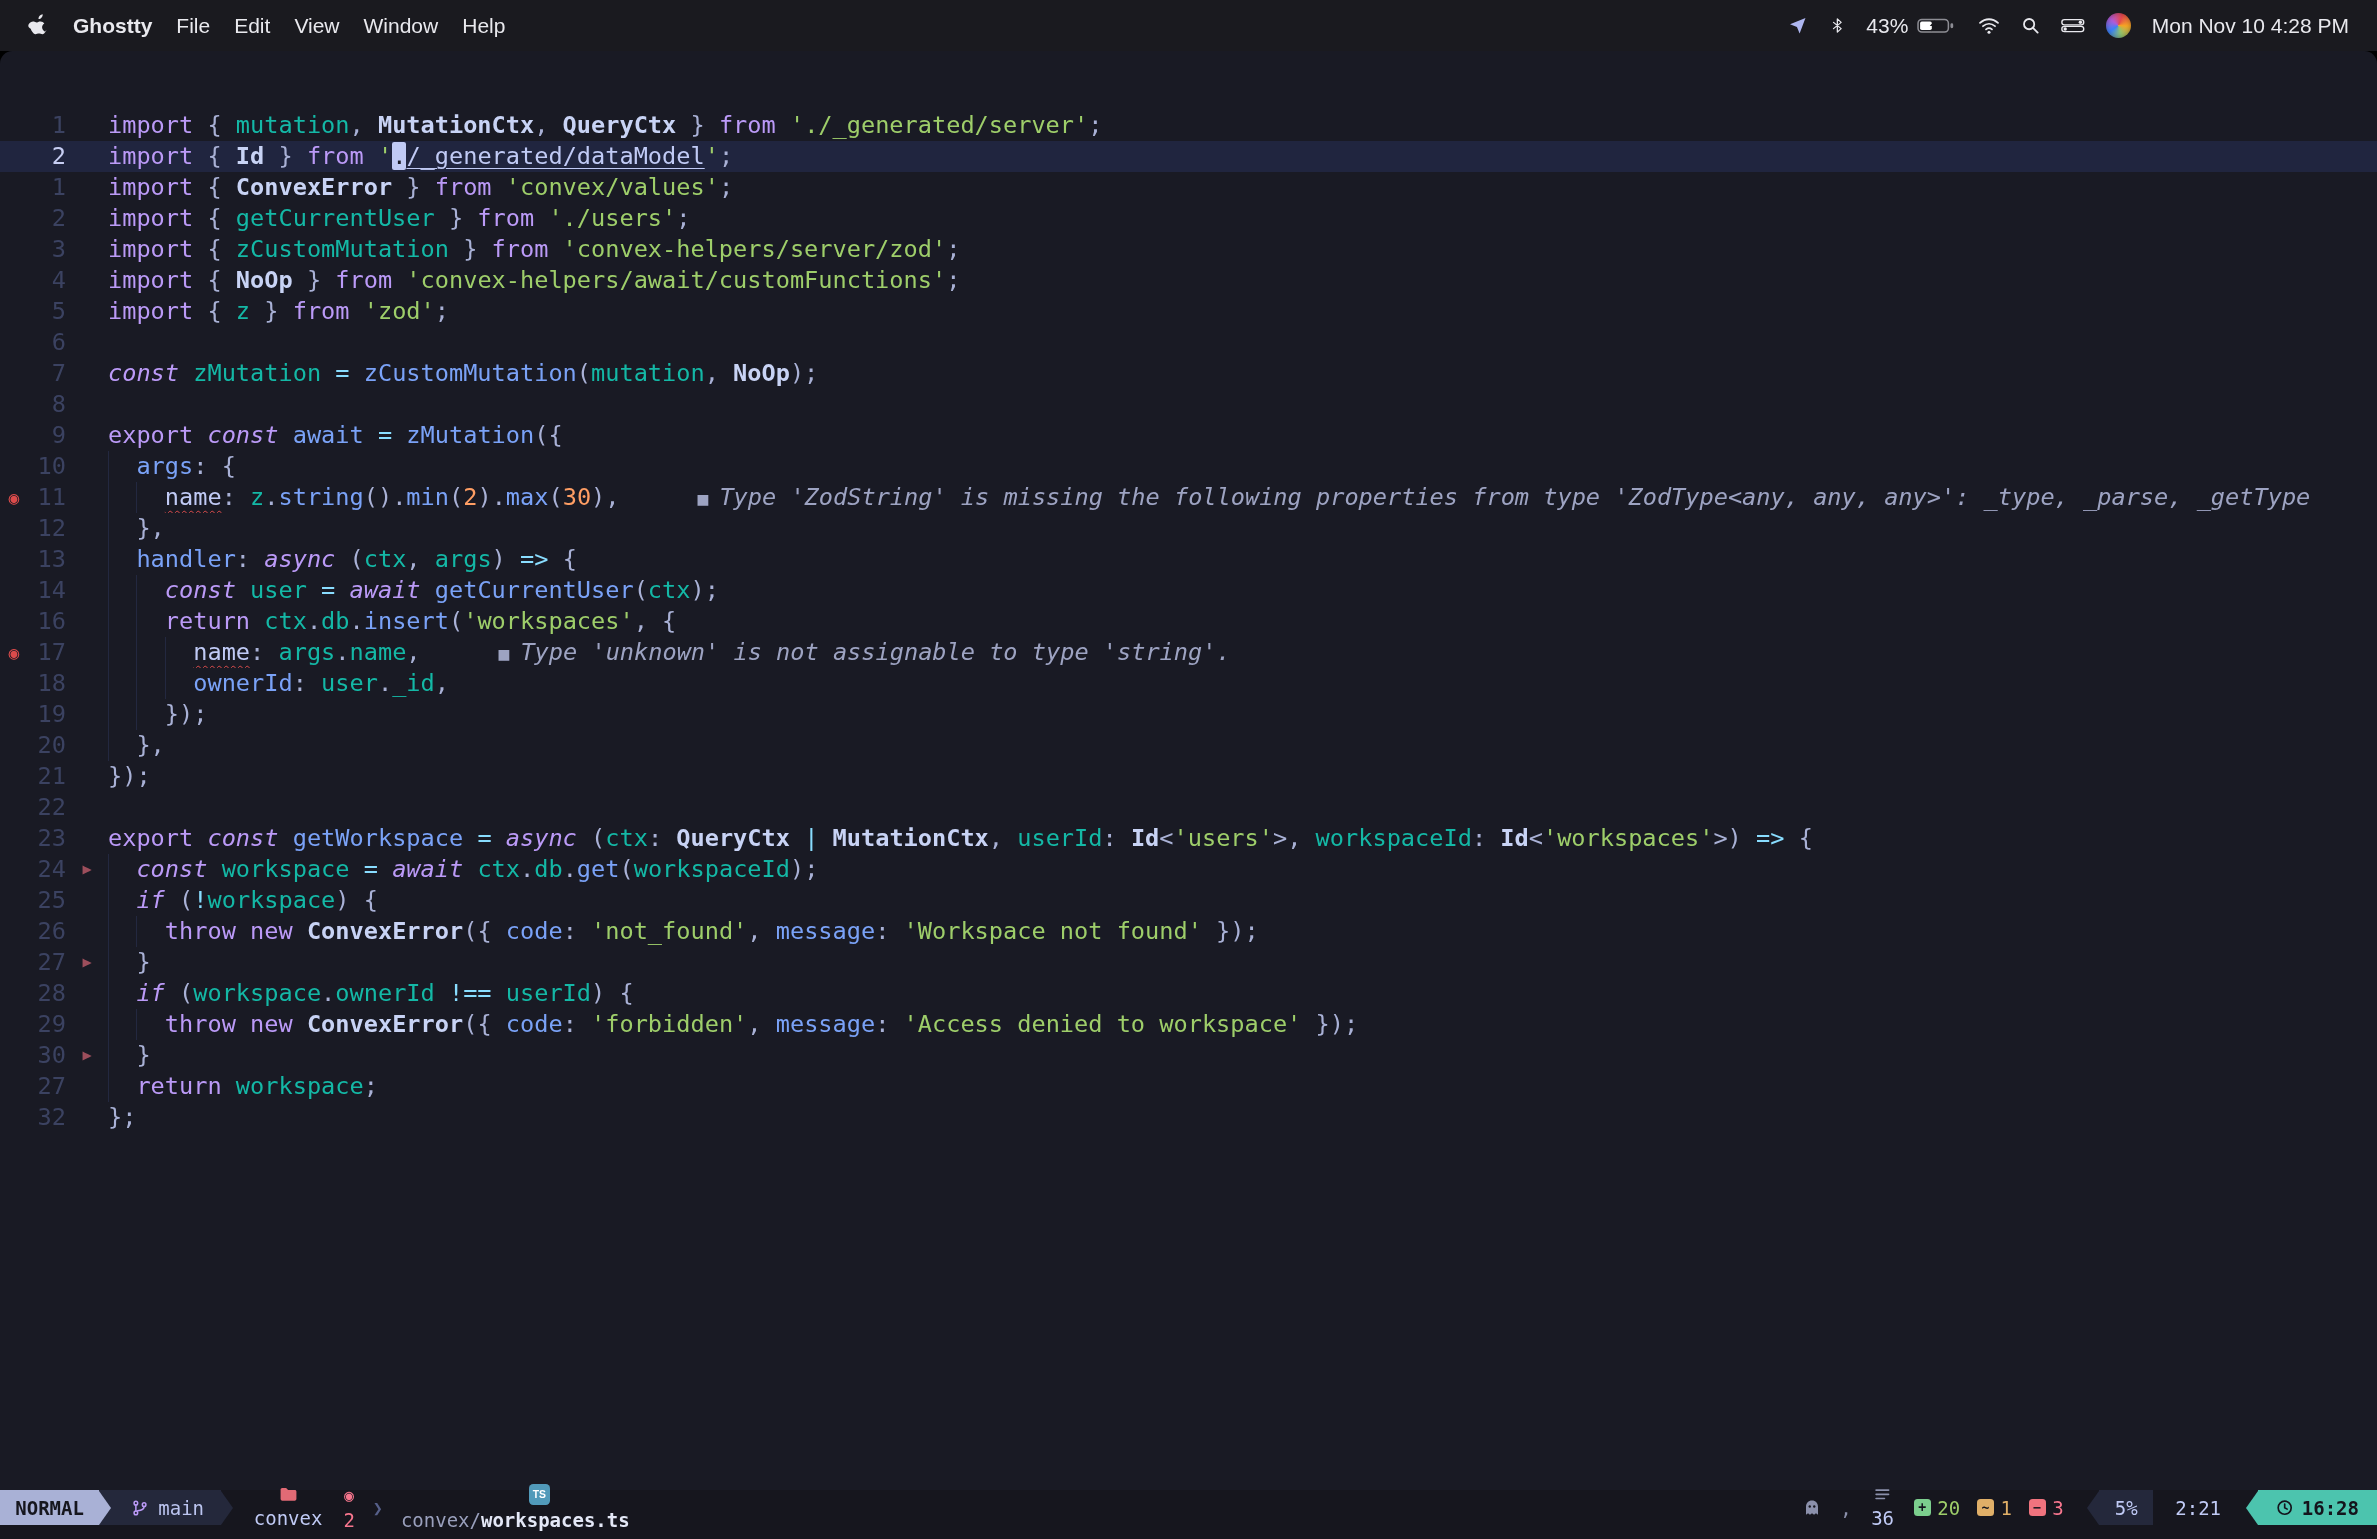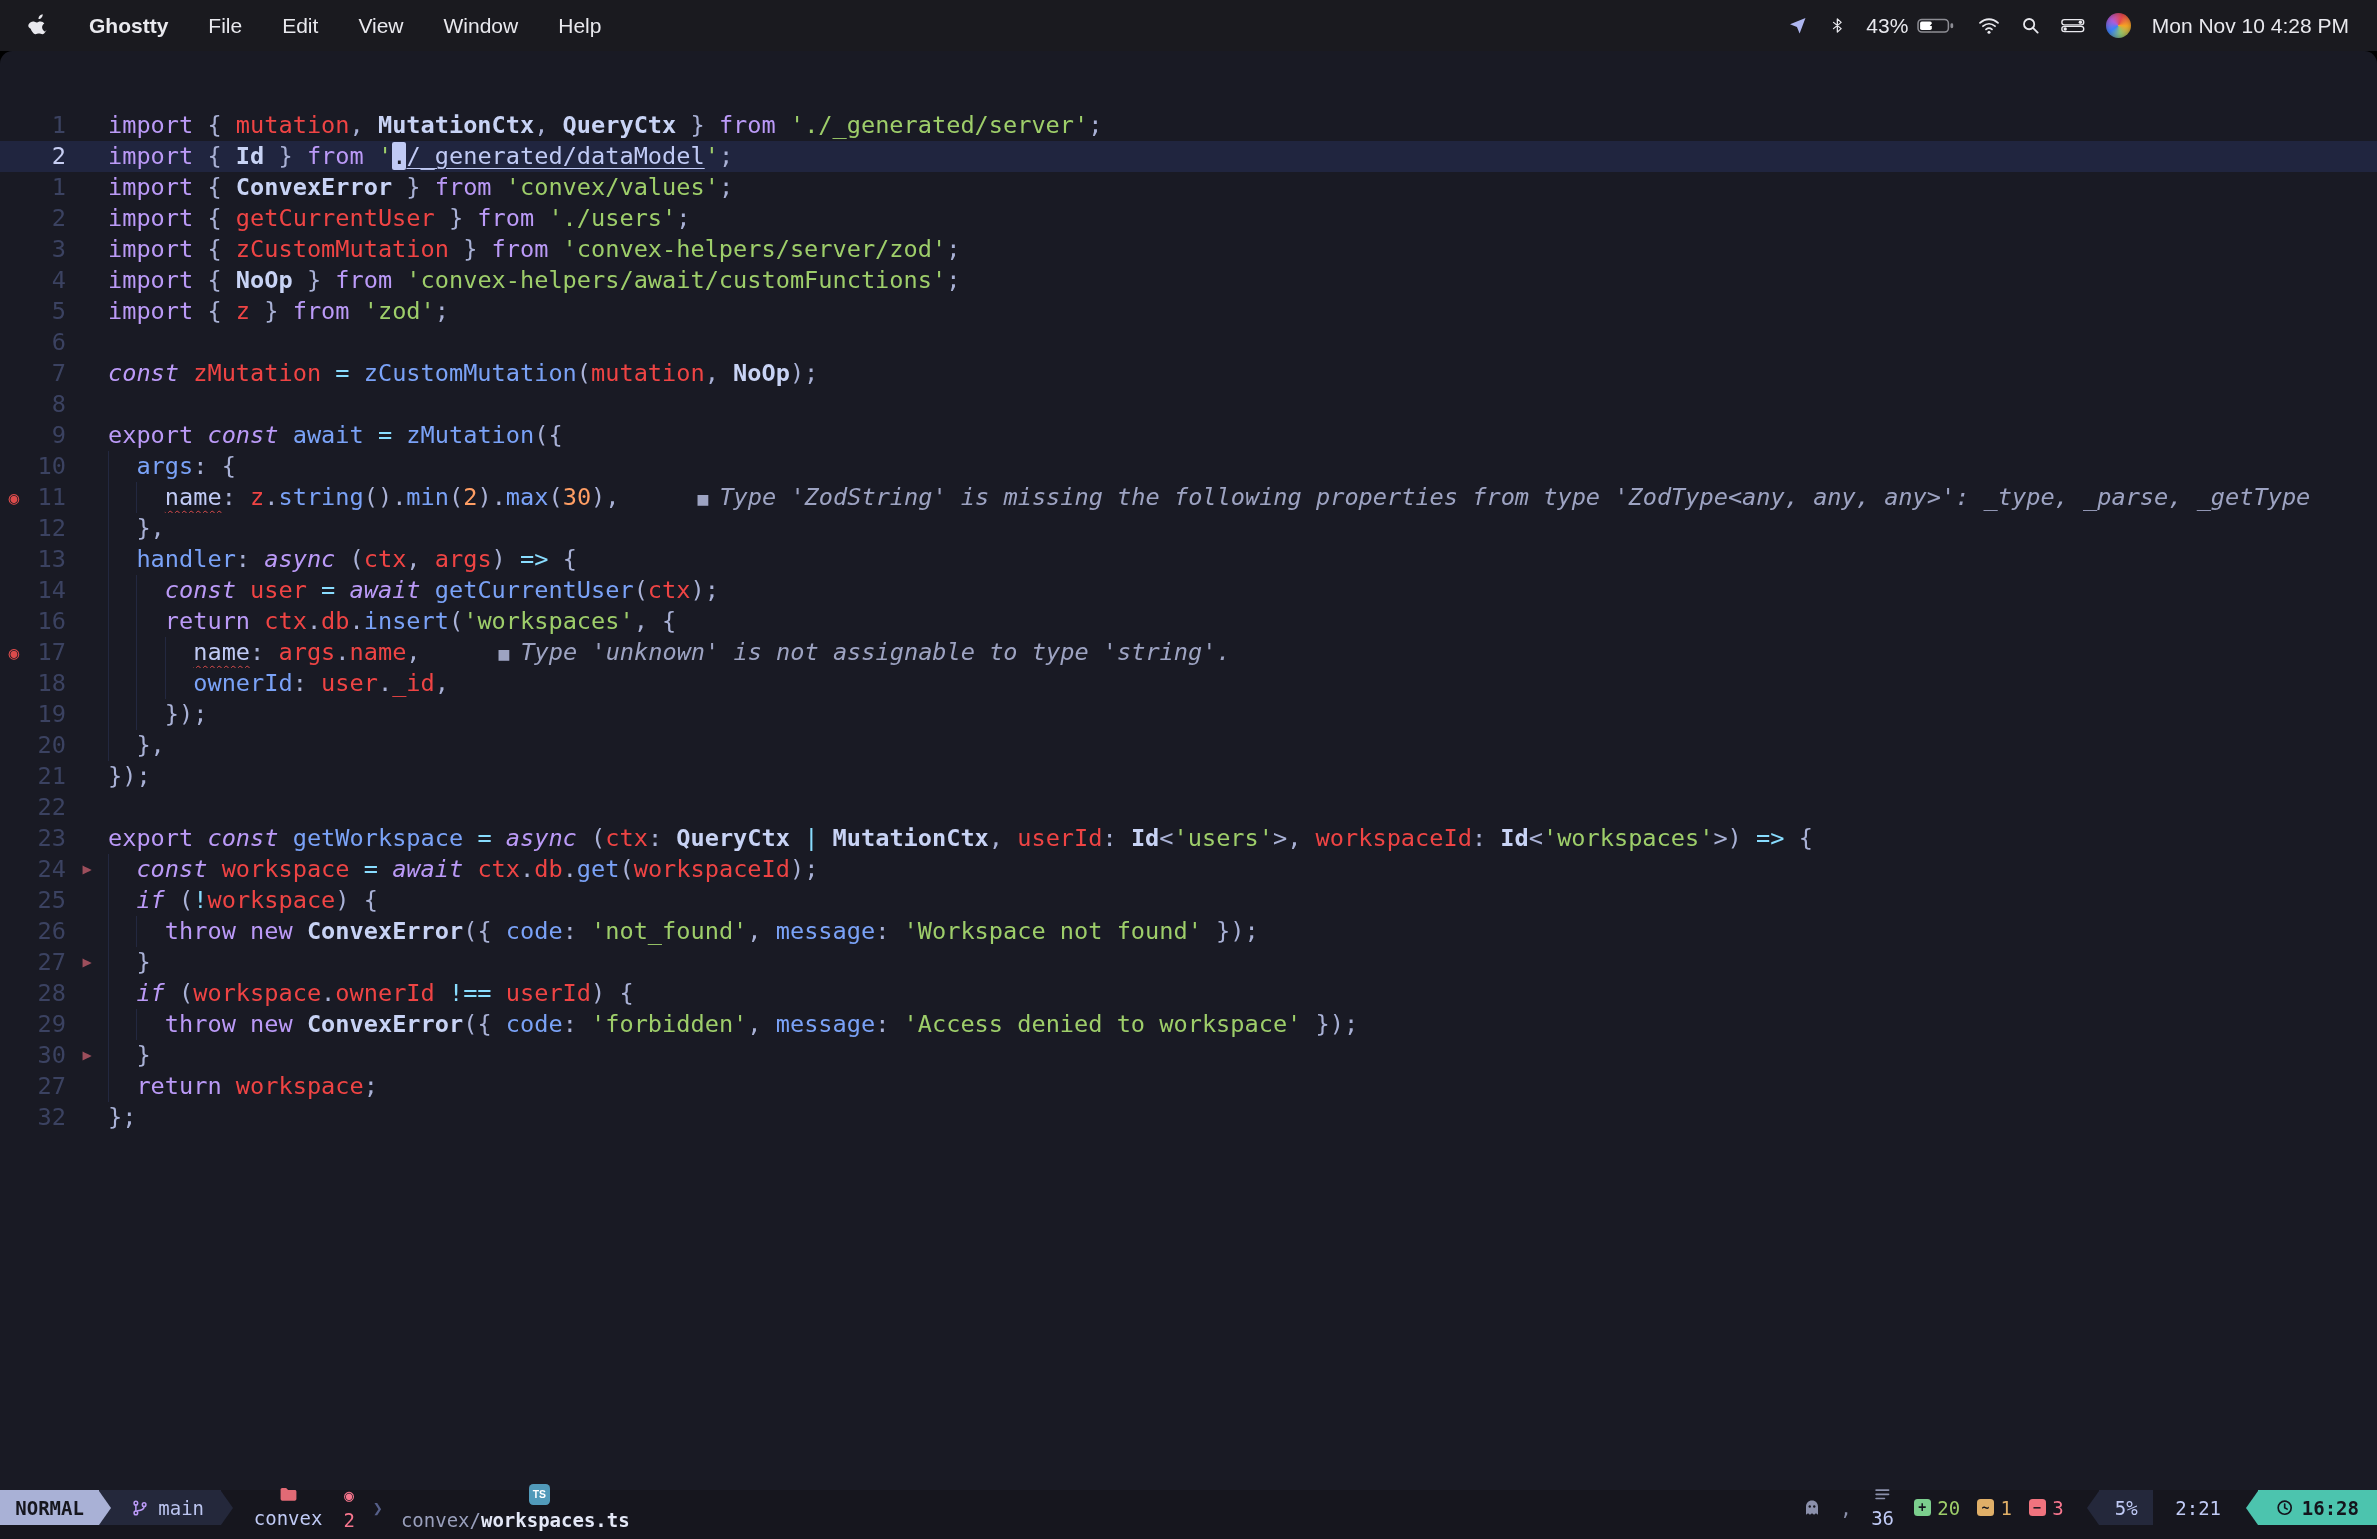--- a/index.html
+++ b/index.html
@@ -3,21 +3,21 @@
 <meta charset="utf-8">
 <style>
   * { margin:0; padding:0; box-sizing:border-box; }
   html,body { width:2377px; height:1539px; background:#000; overflow:hidden; }
   body { position:relative; font-family:"Liberation Sans", sans-serif; }
 
   
   .menubar { position:absolute; top:0; left:0; right:0; height:51px;
     background:#1a1a1f; display:flex; align-items:center; padding:0 28px;
     color:#e9e9ee; font-size:21px; }
-  .mb-left { display:flex; align-items:center; gap:40px; }
+  .mb-left { display:flex; align-items:center; gap:24px; }
   .mb-app { font-weight:700; }
   .mb-item { font-weight:400; }
   .mb-right { margin-left:auto; display:flex; align-items:center; gap:21px; }
   .mb-ic { display:flex; align-items:center; }
   .mb-batt { display:flex; align-items:center; gap:8.3px; }
   .avatar { width:25px; height:25px; border-radius:50%;
     background:conic-gradient(from 20deg,#e5484d,#f5a524,#8fc36e,#3a82f7,#b15bd8,#e5484d);
     box-shadow:inset 0 0 5.6px rgba(0,0,0,.35); }
   .mb-clock { white-space:pre; }
 
@@ -45,21 +45,21 @@
   .codeseg { flex:1 1 auto; white-space:pre; color:#c0caf5; overflow:hidden; }
   .ig { display:inline-block; width:2ch; height:31px; vertical-align:top;
     border-left:1.4px solid #232840; }
 
   .kw  { color:#bb9af7; }
   .kwi { color:#bb9af7; font-style:italic; }
   .str { color:#9ece6a; }
   .fn  { color:#7aa2f7; }
   .key { color:#7aa2f7; }
   .ksq { color:#c0caf5; text-decoration:underline wavy #db4b4b; text-decoration-thickness:1.4px; text-underline-offset:4.9px; }
-  .var { color:#ef4444; }
+  .var { color:#14b8a6; }
   .typ { color:#c8d3f5; font-weight:700; }
   .pun { color:#a9b1d6; }
   .op  { color:#89ddff; }
   .num { color:#ff9e64; }
   .crs { background:#c0caf5; color:#1a1b26; border-radius:2.1px; }
   .ul  { color:#c0caf5; text-decoration:underline; text-decoration-thickness:1.4px; text-underline-offset:4.2px; }
   .diag { font-style:italic; color:#9da3c2; margin-left:78px; }
   .dsq { font-style:normal; font-size:18px; margin-right:11px; color:#9da3c2; }
 
   

